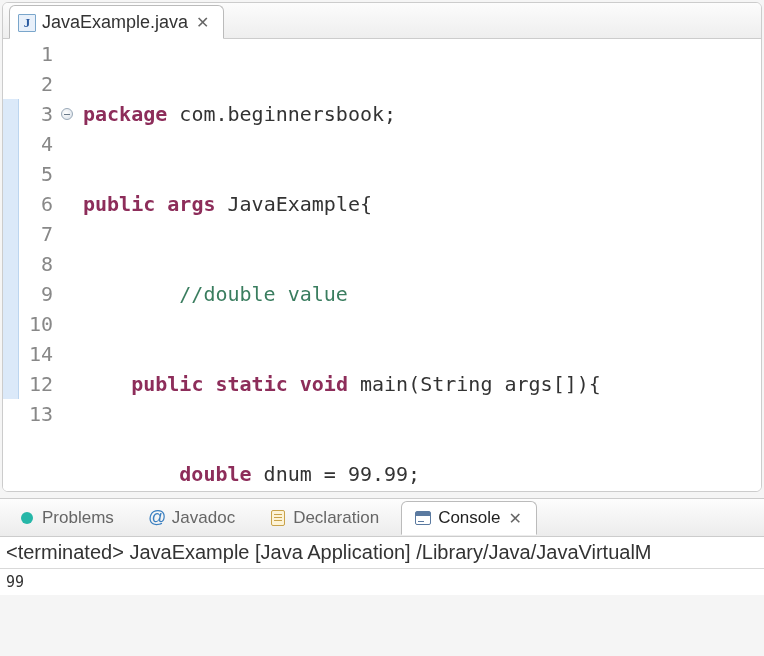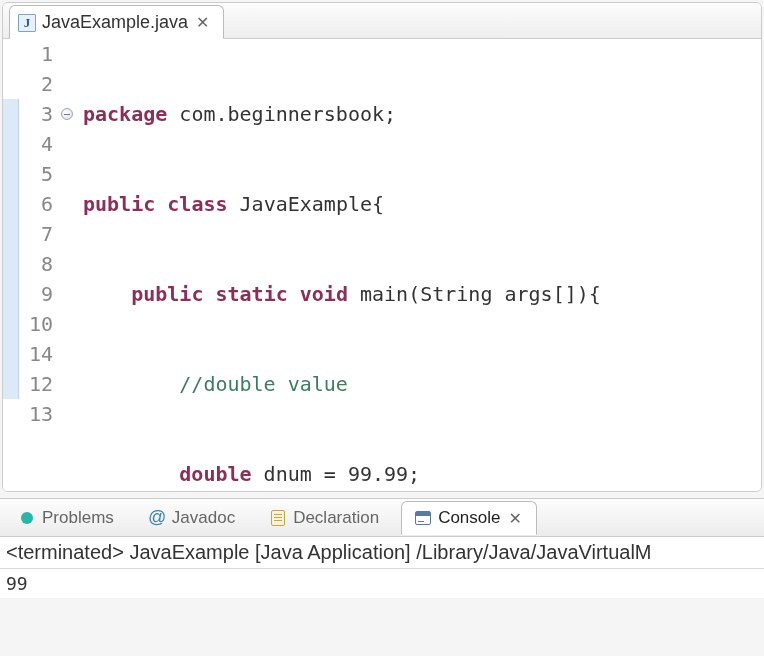--- a/index.html
+++ b/index.html
@@ -150,21 +150,21 @@
     font-family: "Helvetica Neue", Arial, sans-serif;
     font-size: 20px;
     padding: 4px 6px 4px 6px;
     border-bottom: 1px solid #d9d9d9;
     color:#333;
     white-space: nowrap;
     overflow:hidden;
   }
   .console-output {
     font-family: "Menlo","Consolas",monospace;
-    font-size: 18px;
+    font-size: 15px;
     padding: 4px 6px;
   }
 </style>
 </head>
 <body>
 
 <div class="editor-area">
   <div class="editor-tabbar">
     <div class="editor-tab">
       <span class="j-icon">J</span>
@@ -216,23 +216,23 @@
         <div class="f"></div>
         <div class="f"></div>
       <div class="f"></div>
         <div class="f"></div>
         <div class="f"></div>
         <div class="f"></div>
         <div class="f"></div>
     </div>
     <div class="code-col">
       <div class="cl"><span class="kw">package</span><span> com.beginnersbook;</span></div>
-      <div class="cl"><span class="kw">public</span> <span class="kw">class</span><span> JavaExample{</span></div>
+      <div class="cl"><span class="kw">public</span> <span class="kw">args</span><span> JavaExample{</span></div>
+      <div class="cl">        <span class="comment">//double value</span></div>
       <div class="cl">    <span class="kw">public</span> <span class="kw">static</span> <span class="kw">void</span><span> main(String args[]){</span></div>
-      <div class="cl">        <span class="comment">//double value</span></div>
       <div class="cl">        <span class="kw">double</span><span> dnum = 99.99;</span></div>
       
       
       
       
       
       
       
       
     </div>

